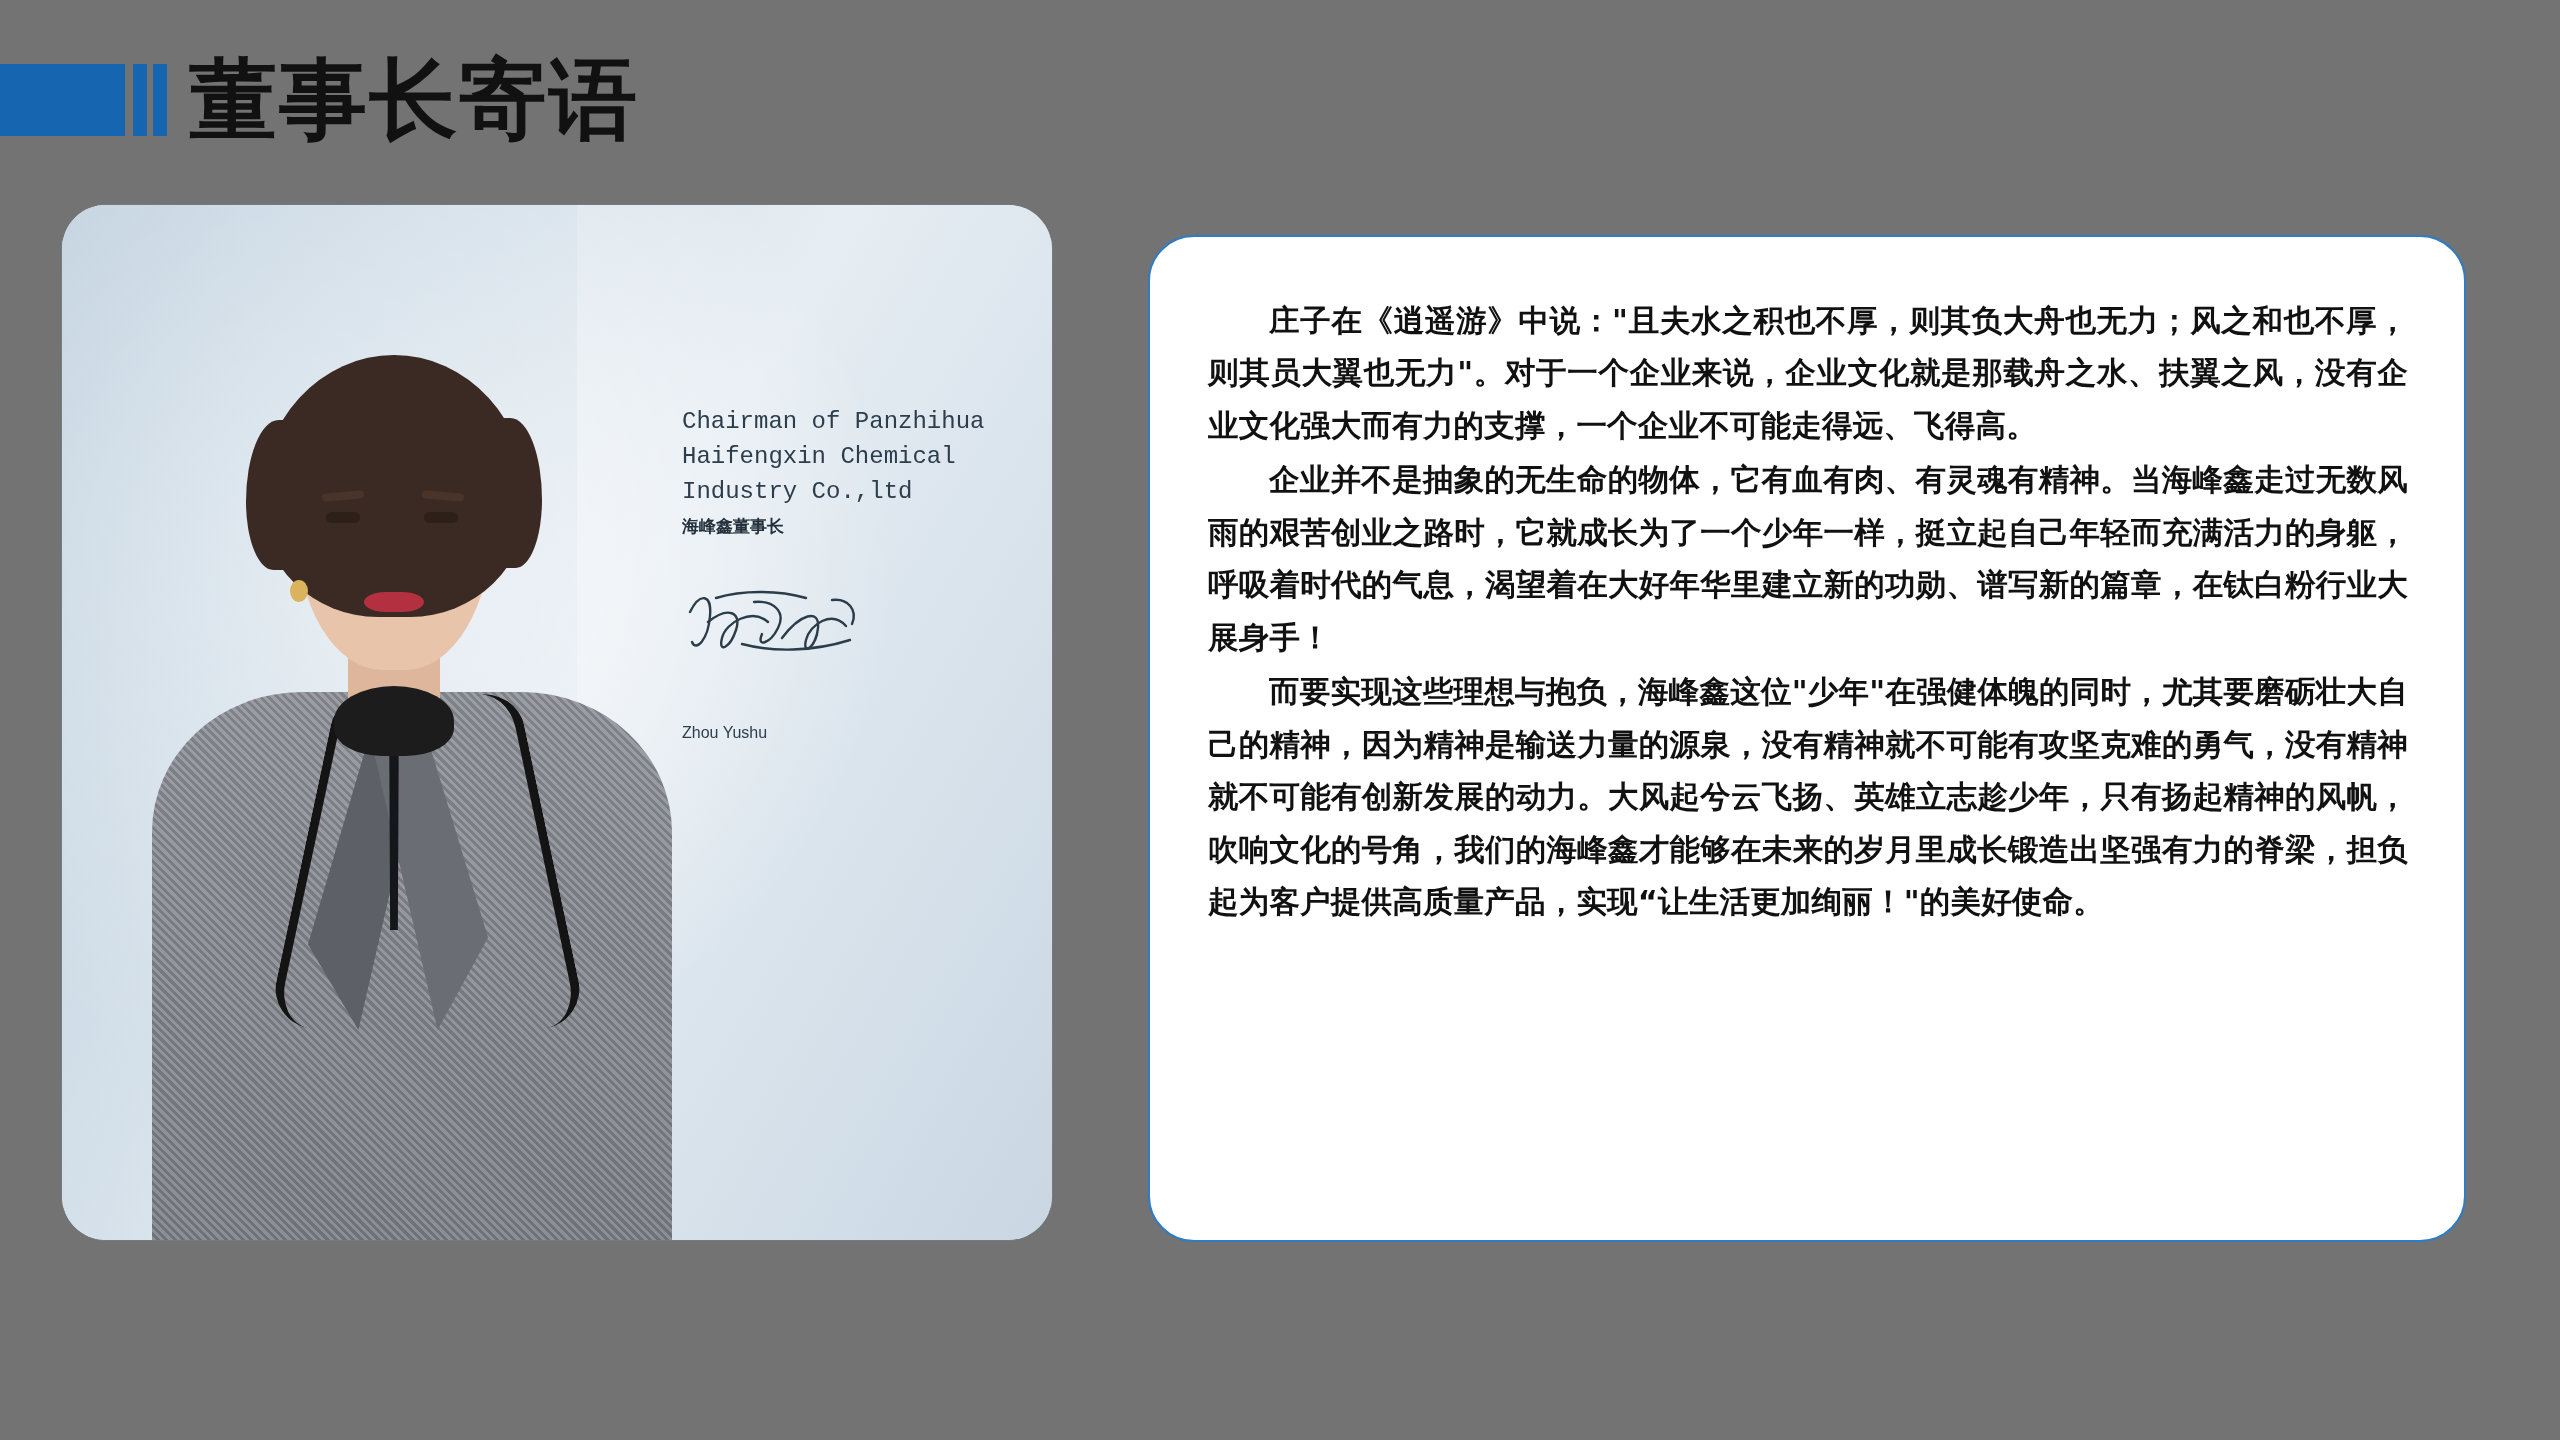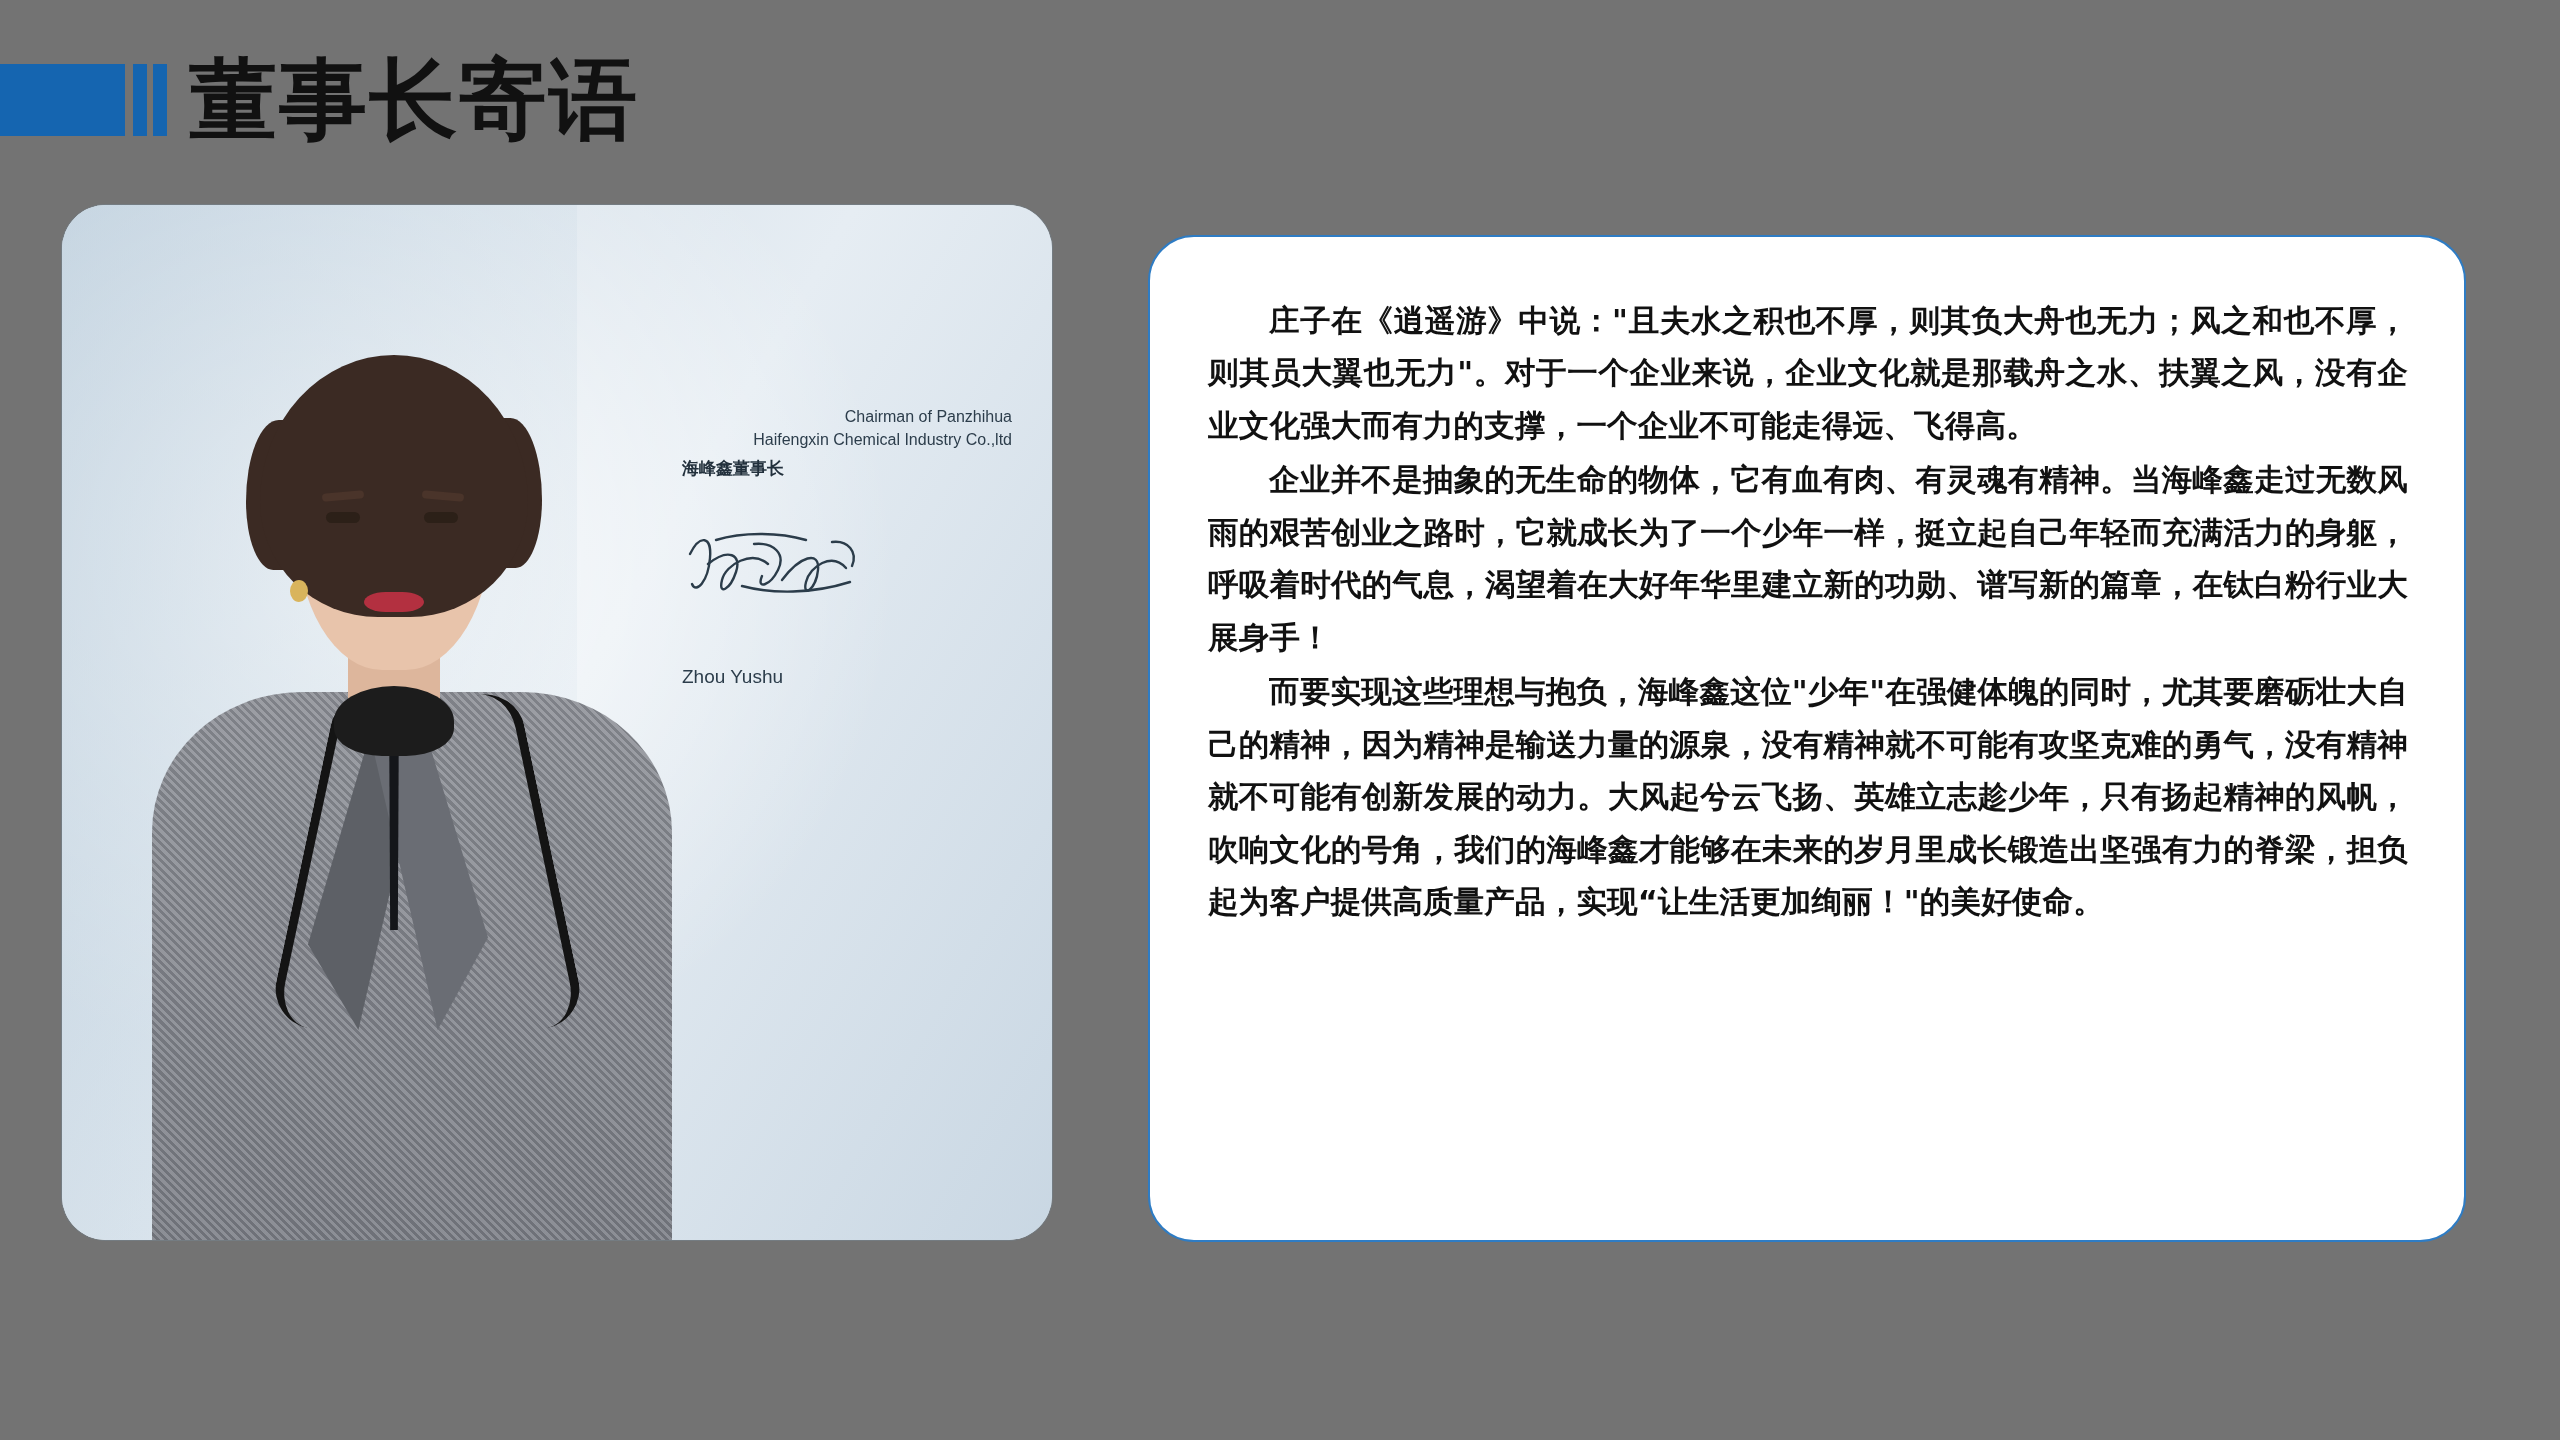--- a/index.html
+++ b/index.html
@@ -240,41 +240,40 @@
 
   
   .photo-caption {
     position: absolute;
     left: 620px;
     top: 200px;
     width: 330px;
     color: #2a3b49;
   }
   .cap-en {
-    font-size: 16px;
+    font-size: 24px;
     line-height: 1.45;
     color: #2c3d4b;
-    font-family: Liberation Sans, sans-serif;
-    text-align: right;
+    font-family: Liberation Mono, monospace;
   }
   .cap-cn {
     margin-top: 6px;
     font-size: 17px;
     font-weight: bold;
     color: #22303c;
     font-family: "DejaVu Sans", sans-serif;
   }
   .signature {
     margin-top: 44px;
     height: 96px;
     position: relative;
   }
   .sig-name {
     margin-top: 46px;
-    font-size: 19px;
+    font-size: 16px;
     color: #2c3d4b;
   }
 
   
   .text-card {
     position: absolute;
     left: 1148px;
     top: 235px;
     width: 1318px;
     height: 1007px;

